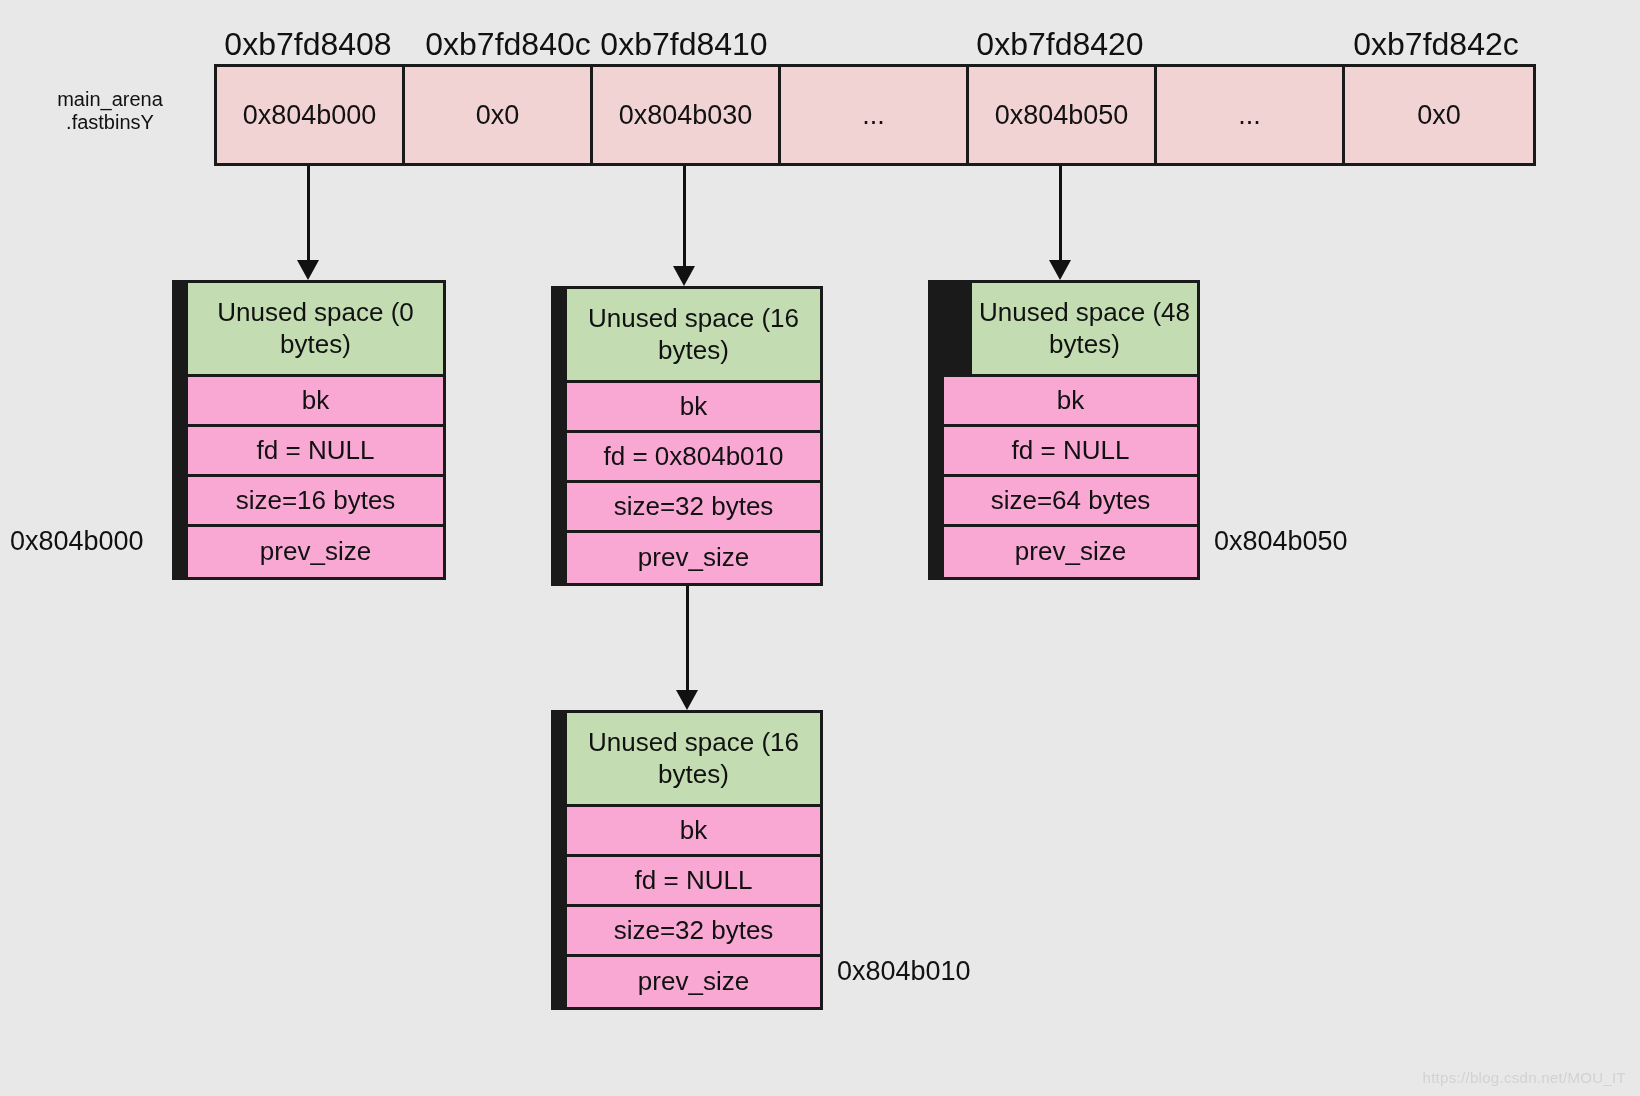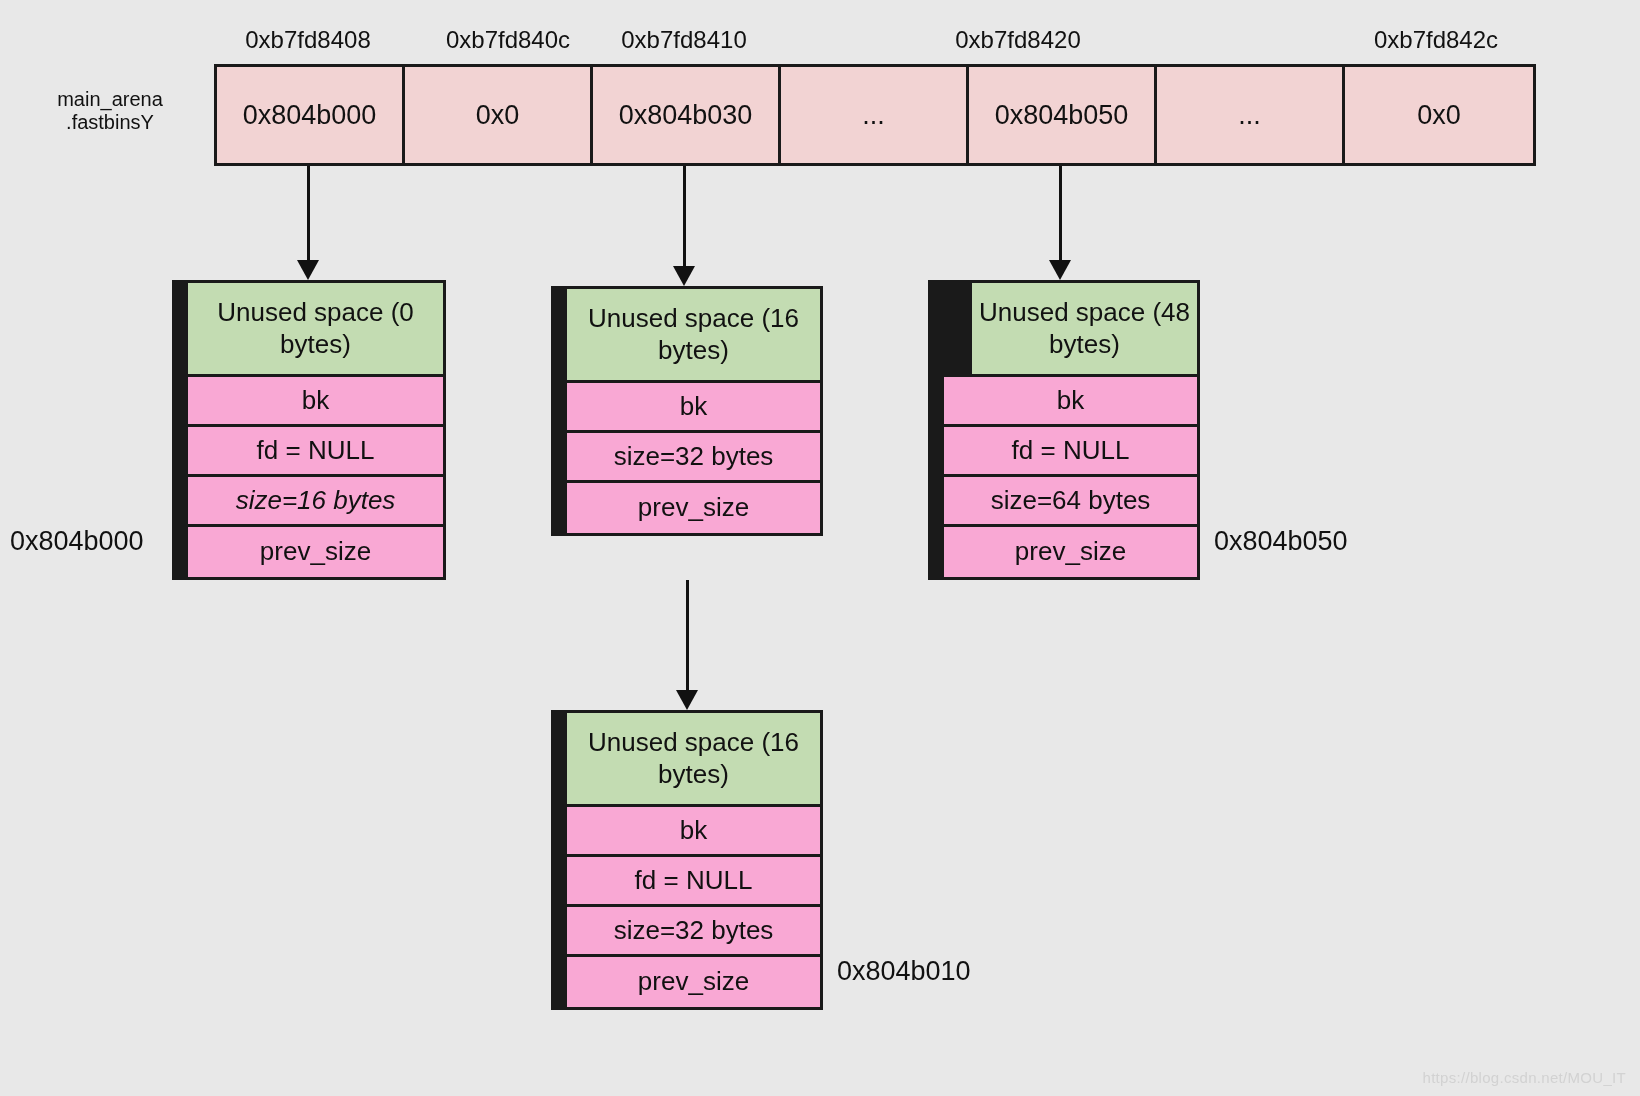--- a/index.html
+++ b/index.html
@@ -48,21 +48,21 @@
     align-items: center;
     justify-content: center;
     font-size: 27px;
     color: #111;
   }
   .fb-cell:last-child { border-right: none; }
 
   .addr-tick {
     position: absolute;
     top: 26px;
-    font-size: 24px;
+    font-size: 32px;
     color: #111;
     text-align: center;
     transform: translateX(-50%);
     white-space: nowrap;
   }
 
   
   .chunk {
     position: absolute;
     border: 3px solid #1a1a1a;
@@ -126,21 +126,21 @@
 
   <div class="fastbins-label">
     <div>main_arena</div>
     <div>.fastbinsY</div>
   </div>
 
   <div id="addr-ticks">
       <div class="addr-tick" style="left: 308px;">0xb7fd8408</div>
       <div class="addr-tick" style="left: 508px;">0xb7fd840c</div>
       <div class="addr-tick" style="left: 684px;">0xb7fd8410</div>
-      <div class="addr-tick" style="left: 1018px; text-align: center;">0xb7fd8420</div>
+      <div class="addr-tick" style="left: 1060px; text-align: center;">0xb7fd8420</div>
       <div class="addr-tick" style="left: 1436px;">0xb7fd842c</div>
     </div>
 
   <div class="fastbins-table" id="fastbins-table">
       <div class="fb-cell" style="width: 188px;">
         <span>0x804b000</span>
       </div>
       <div class="fb-cell" style="width: 188px;">
         <span>0x0</span>
       </div>
@@ -176,36 +176,39 @@
       <div class="chunk" style="left: 172px; top: 280px; width: 274px;">
         <div class="chunk-row row-unused" style="height: 94px;">
           <span>Unused space (0 bytes)</span>
         </div>
         <div class="chunk-row row-field" style="height: 50px;">
           <span>bk</span>
         </div>
         <div class="chunk-row row-field" style="height: 50px;">
           <span>fd = NULL</span>
         </div>
-        <div class="chunk-row row-field" style="height: 50px; font-style: italic;">
+        <div class="chunk-row row-field" style="height: 50px;">
           <span>size=16 bytes</span>
         </div>
         <div class="chunk-row row-field" style="height: 50px;">
           <span>prev_size</span>
         </div>
       </div>
       <div class="side-addr" style="top: 526px; left: 10px;">0x804b000</div>
       <div class="chunk" style="left: 551px; top: 286px; width: 272px;">
         <div class="chunk-row row-unused" style="height: 94px;">
           <span>Unused space (16 bytes)</span>
         </div>
         <div class="chunk-row row-field" style="height: 50px;">
           <span>bk</span>
         </div>
         <div class="chunk-row row-field" style="height: 50px;">
+          <span>fd = 0x804b010</span>
+        </div>
+        <div class="chunk-row row-field" style="height: 50px;">
           <span>size=32 bytes</span>
         </div>
         <div class="chunk-row row-field" style="height: 50px;">
           <span>prev_size</span>
         </div>
       </div>
       <div class="chunk" style="left: 928px; top: 280px; width: 272px;">
         <div class="chunk-row row-unused" style="height: 94px; margin-left: 28px;">
           <span>Unused space (48 bytes)</span>
         </div>

